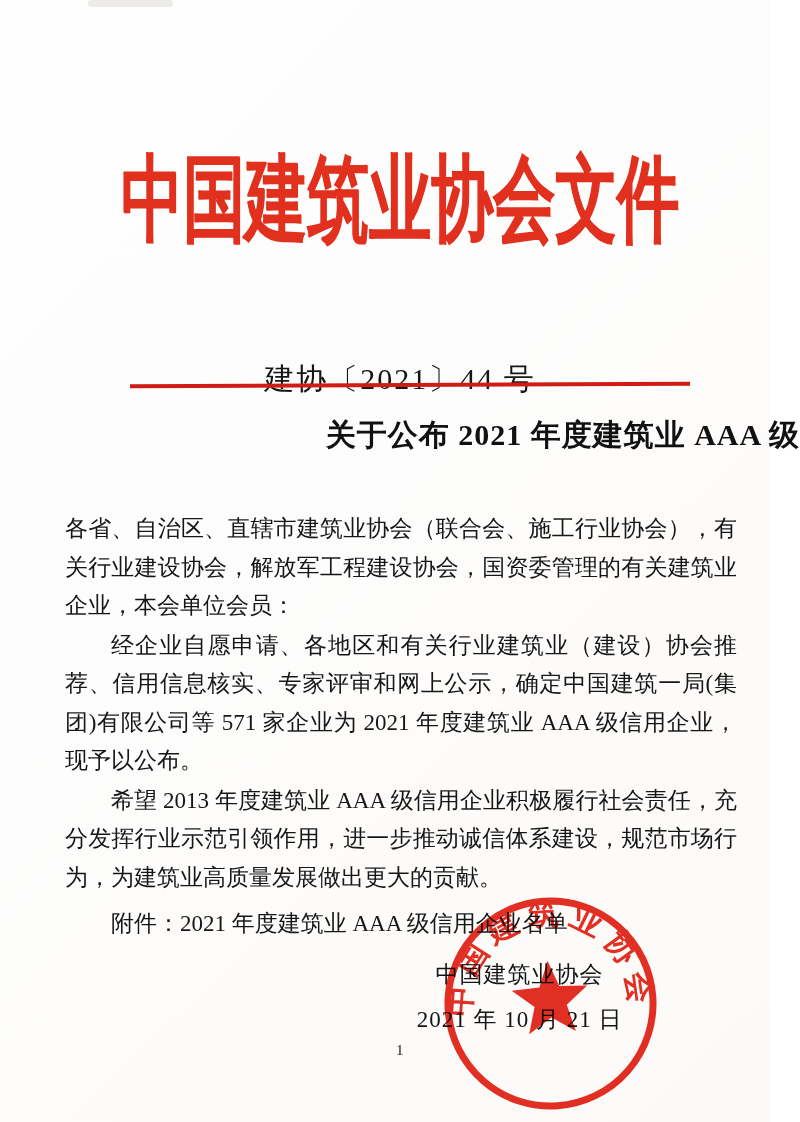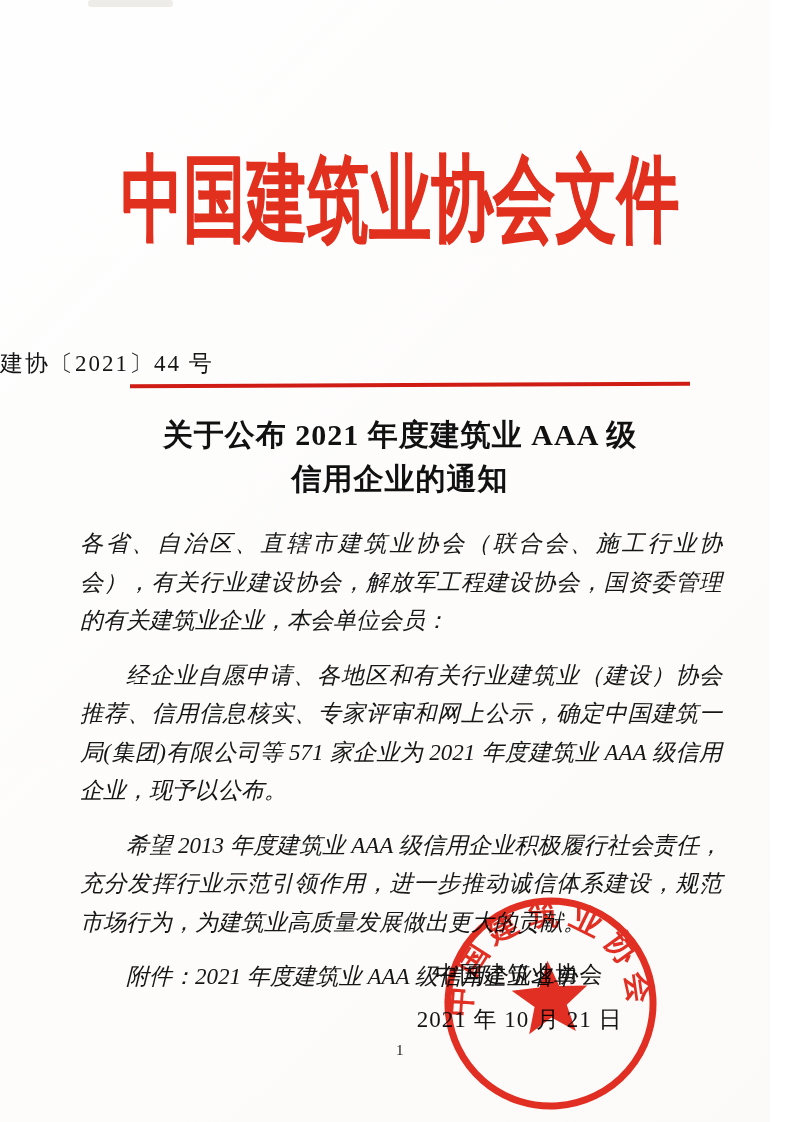--- a/index.html
+++ b/index.html
@@ -31,52 +31,52 @@
     font-weight: bold;
     color: #e2301f;
     letter-spacing: 0px;
     transform: scaleY(1.52);
     transform-origin: 50% 0;
     text-shadow: 0.5px 0.5px 0 #e2301f;
     white-space: nowrap;
   }
   .doc-number {
     position: absolute;
-    left: 0; top: 348px; width: 800px;
-    text-align: left;
-    font-size: 23px;
+    left: 0; top: 359px; width: 800px;
+    text-align: center;
+    font-size: 30px;
     letter-spacing: 2px;
     color: #151515;
   }
   .red-rule {
     position: absolute;
     left: 130px; top: 383px; width: 560px; height: 4px;
     background: #cf1d15;
     transform: rotate(-0.25deg);
   }
   .main-title {
     position: absolute;
     left: 0; top: 413px; width: 800px;
     margin: 0;
-    text-align: center;
+    text-align: right;
     font-size: 30px;
     line-height: 44px;
     font-weight: bold;
     color: #111;
     letter-spacing: 1px;
   }
   .body-text {
     position: absolute;
     left: 64px; top: 509px; width: 674px;
     font-size: 23px;
     line-height: 38.5px;
     text-align: justify;
     color: #161616;
   }
-  .body-text p { margin: 16px; font-style: italic; }
+  .body-text p { margin: 1px; }
   .body-text p.indent { text-indent: 2em; }
   .attachment { margin-top: 8px !important; text-indent: 2em; }
   .signature {
     position: absolute;
     left: 392px; top: 960px; width: 255px;
     text-align: center;
     font-size: 23px;
     color: #141414;
     z-index: 1;
   }
@@ -106,21 +106,20 @@
   <div class="scan-smudge"></div>
 
   <h1 class="header-title">中国建筑业协会文件</h1>
 
   <div class="doc-number">建协〔2021〕44 号</div>
 
   <div class="red-rule"></div>
 
   <h2 class="main-title">
     <span>关于公布 2021 年度建筑业 AAA 级</span><br>
-    <span>信用企业的通知</span>
   </h2>
 
   <div class="body-text">
     <p>各省、自治区、直辖市建筑业协会（联合会、施工行业协会），有关行业建设协会，解放军工程建设协会，国资委管理的有关建筑业企业，本会单位会员：</p>
     <p class="indent">经企业自愿申请、各地区和有关行业建筑业（建设）协会推荐、信用信息核实、专家评审和网上公示，确定中国建筑一局(集团)有限公司等 571 家企业为 2021 年度建筑业 AAA 级信用企业，现予以公布。</p>
     <p class="indent">希望 2013 年度建筑业 AAA 级信用企业积极履行社会责任，充分发挥行业示范引领作用，进一步推动诚信体系建设，规范市场行为，为建筑业高质量发展做出更大的贡献。</p>
     <p class="attachment">附件：2021 年度建筑业 AAA 级信用企业名单</p>
   </div>
 
   <div class="signature">

